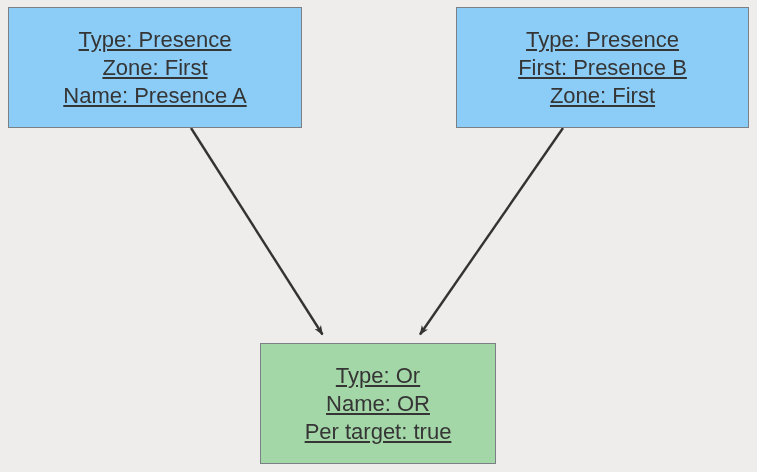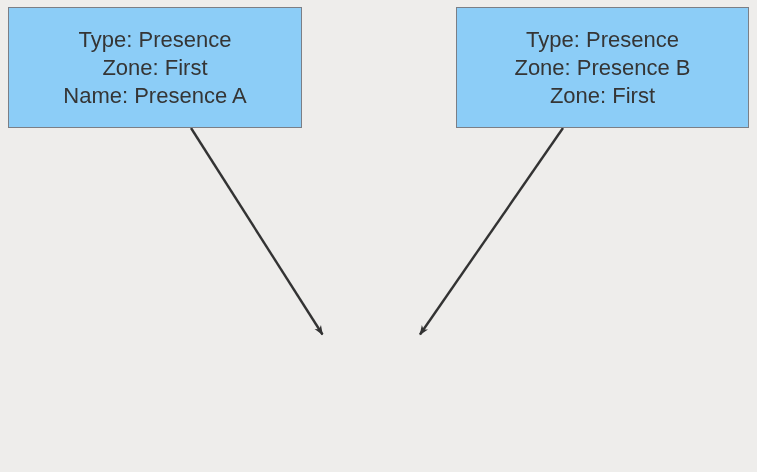--- a/index.html
+++ b/index.html
@@ -33,20 +33,21 @@
     border: 1px solid #7b7f86;
     display: flex;
     flex-direction: column;
     align-items: center;
     justify-content: center;
     color: #353535;
     font-size: 22px;
     line-height: 28px;
     text-align: center;
     white-space: nowrap;
+    text-decoration: underline;
   }
   .node-line {
     display: block;
   }
   .node-presence {
     background: #8ccdf7;
   }
   .node-logic {
     background: #a4d7a7;
   }
@@ -89,18 +90,23 @@
   </svg>
 
   <div id="node-presence-a" class="node node-presence">
     <span class="node-line">Type: Presence</span>
     <span class="node-line">Zone: First</span>
     <span class="node-line">Name: Presence A</span>
   </div>
 
   <div id="node-presence-b" class="node node-presence">
     <span class="node-line">Type: Presence</span>
-    <span class="node-line">Zone: Presence B</span>
+    <span class="node-line">First: Presence B</span>
     <span class="node-line">Zone: First</span>
   </div>
 
+  <div id="node-or" class="node node-logic">
+    <span class="node-line">Type: Or</span>
+    <span class="node-line">Name: OR</span>
+    <span class="node-line">Per target: true</span>
+  </div>
 
 </div>
 
 </body></html>

